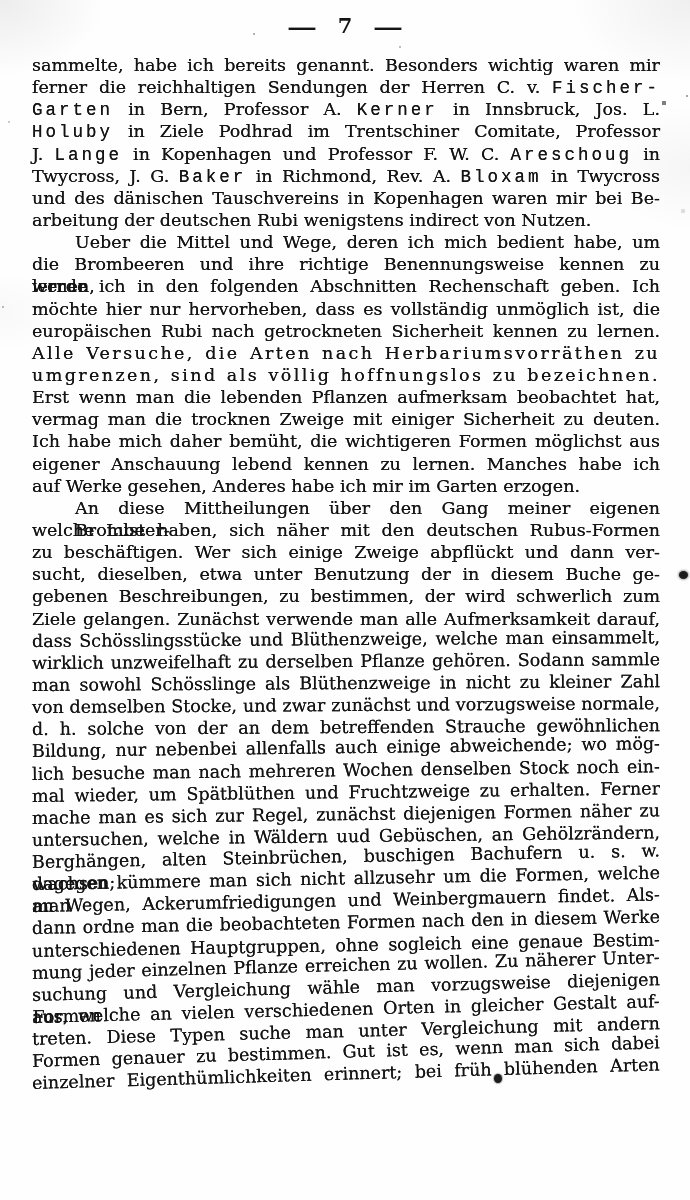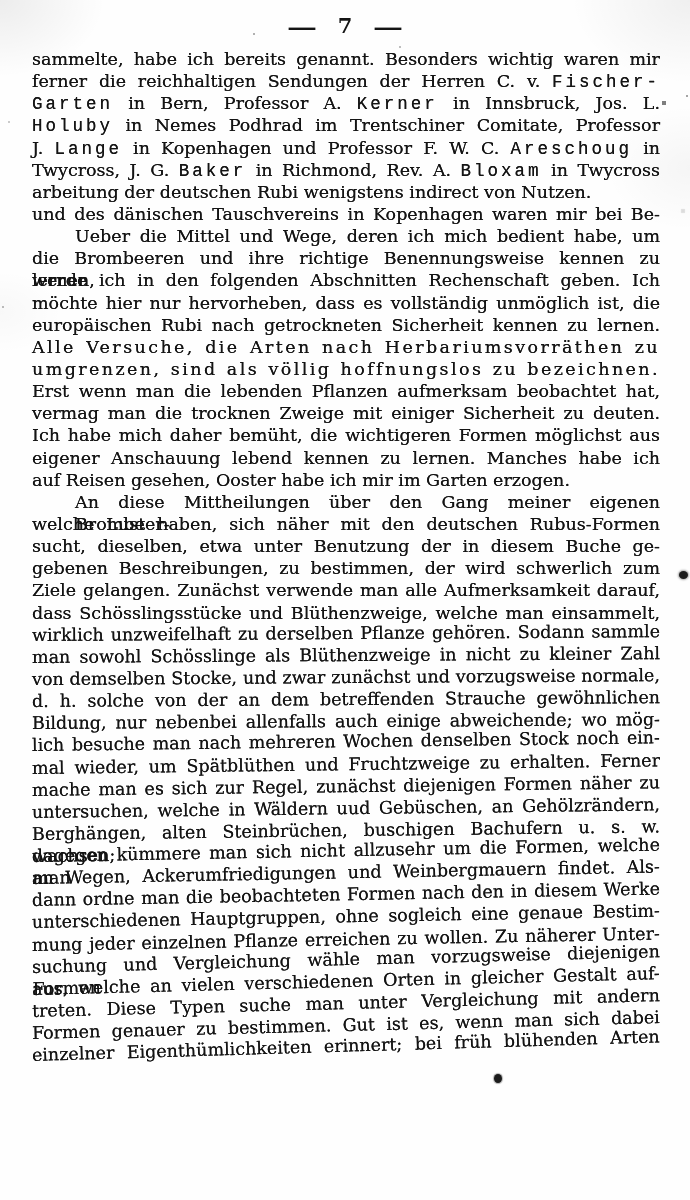--- a/index.html
+++ b/index.html
@@ -21,21 +21,21 @@
       #fefefe;
   }
   .header{
     position:absolute;top:14px;left:0;right:0;
     display:flex;justify-content:center;align-items:center;gap:26px;
     font-size:20px;font-weight:bold;
   }
   .header .dash{display:inline-block;transform:scaleX(1.5);letter-spacing:0;}
   .header .num{font-size:21px;position:relative;top:-1px;}
   .text-block{
-    position:absolute;left:32px;top:48px;width:628px;
+    position:absolute;left:32px;top:54px;width:628px;
   }
   .line{
     font-size:17.5px;
     line-height:22.15px;height:22.15px;
     text-align:justify;
     -moz-text-align-last:justify;
     text-align-last:justify;
     text-shadow:0 0 .35px rgba(0,0,0,.85);
     transform-origin:0 50%;
   }
@@ -74,43 +74,44 @@
     <span class="dash">—</span>
     <span class="num">7</span>
     <span class="dash">—</span>
   </div>
 
   <div class="text-block">
       <div class="para p1">
         <div class="line"><span>sammelte, habe ich bereits genannt.  Besonders wichtig waren mir</span></div>
         <div class="line"><span>ferner die reichhaltigen Sendungen der Herren C. v. </span><span class="sp">Fischer-</span></div>
         <div class="line"><span class="sp">Garten</span><span> in Bern, Professor A. </span><span class="sp">Kerner</span><span> in Innsbruck, Jos. L.</span></div>
-        <div class="line"><span class="sp">Holuby</span><span> in Nemes Podhrad im Trentschiner Comitate, Professor</span></div>
+        <div class="line"><span class="sp">Holuby</span><span> in Ziele Podhrad im Trentschiner Comitate, Professor</span></div>
         <div class="line"><span>J. </span><span class="sp">Lange</span><span> in Kopenhagen und Professor F. W. C. </span><span class="sp">Areschoug</span><span> in</span></div>
         <div class="line"><span>Twycross, J. G. </span><span class="sp">Baker</span><span> in Richmond, Rev. A. </span><span class="sp">Bloxam</span><span> in Twycross</span></div>
+        <div class="line"><span>und des dänischen Tauschvereins in Kopenhagen waren mir bei Be-</span></div>
         <div class="line short"><span>arbeitung der deutschen Rubi wenigstens indirect von Nutzen.</span></div>
-        <div class="line"><span>und des dänischen Tauschvereins in Kopenhagen waren mir bei Be-</span></div>
       </div>
       <div class="para p2">
         <div class="line ind"><span>Ueber die Mittel und Wege, deren ich mich bedient habe, um</span></div>
         <div class="line"><span>die Brombeeren und ihre richtige Benennungsweise kennen zu lernen,</span></div>
         <div class="line"><span>werde ich in den folgenden Abschnitten Rechenschaft geben.  Ich</span></div>
         <div class="line"><span>möchte hier nur hervorheben, dass es vollständig unmöglich ist, die</span></div>
         <div class="line"><span>europäischen Rubi nach getrockneten Sicherheit kennen zu lernen.</span></div>
         <div class="line em"><span>Alle Versuche, die Arten nach Herbariumsvorräthen zu</span></div>
         <div class="line em"><span>umgrenzen, sind als völlig hoffnungslos zu bezeichnen.</span></div>
         <div class="line"><span>Erst wenn man die lebenden Pflanzen aufmerksam beobachtet hat,</span></div>
         <div class="line"><span>vermag man die trocknen Zweige mit einiger Sicherheit zu deuten.</span></div>
         <div class="line"><span>Ich habe mich daher bemüht, die wichtigeren Formen möglichst aus</span></div>
         <div class="line"><span>eigener Anschauung lebend kennen zu lernen.  Manches habe ich</span></div>
-        <div class="line short"><span>auf Reisen gesehen, Ooster habe ich mir im Garten erzogen.</span></div>
+        <div class="line short"><span>auf Werke gesehen, Anderes habe ich mir im Garten erzogen.</span></div>
       </div>
       <div class="para p3">
         <div class="line ind"><span>An diese Mittheilungen über den Gang meiner eigenen Brombeer-</span></div>
         <div class="line"><span>welche Lust haben, sich näher mit den deutschen Rubus-Formen</span></div>
+        <div class="line"><span>zu beschäftigen.  Wer sich einige Zweige abpflückt und dann ver-</span></div>
         <div class="line"><span>sucht, dieselben, etwa unter Benutzung der in diesem Buche ge-</span></div>
         <div class="line"><span>gebenen Beschreibungen, zu bestimmen, der wird schwerlich zum</span></div>
         <div class="line"><span>Ziele gelangen.  Zunächst verwende man alle Aufmerksamkeit darauf,</span></div>
         <div class="line"><span>dass Schösslingsstücke und Blüthenzweige, welche man einsammelt,</span></div>
         <div class="line"><span>wirklich unzweifelhaft zu derselben Pflanze gehören.  Sodann sammle</span></div>
         <div class="line"><span>man sowohl Schösslinge als Blüthenzweige in nicht zu kleiner Zahl</span></div>
         <div class="line"><span>von demselben Stocke, und zwar zunächst und vorzugsweise normale,</span></div>
         <div class="line"><span>d. h. solche von der an dem betreffenden Strauche gewöhnlichen</span></div>
         <div class="line"><span>Bildung, nur nebenbei allenfalls auch einige abweichende; wo mög-</span></div>
         <div class="line"><span>lich besuche man nach mehreren Wochen denselben Stock noch ein-</span></div>

